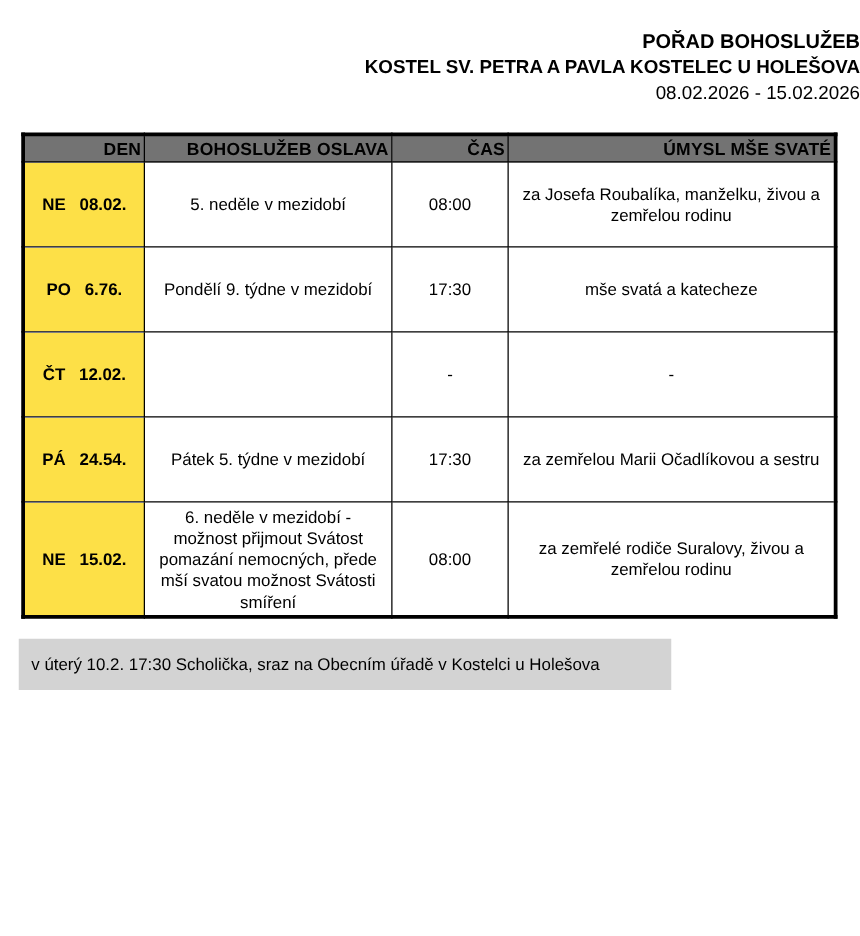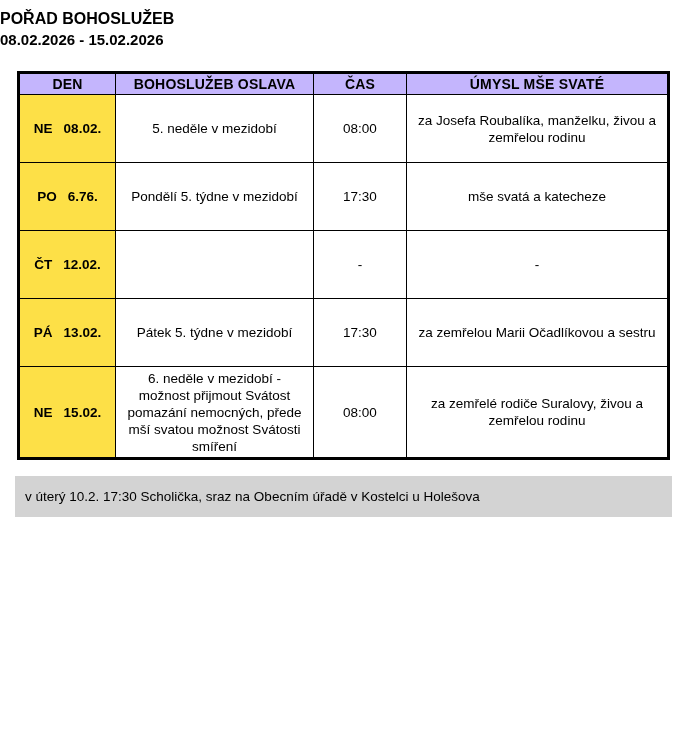--- a/index.html
+++ b/index.html
@@ -6,53 +6,53 @@
     margin: 0;
     padding: 0;
     width: 688px;
     height: 749px;
     background: #ffffff;
     font-family: "Liberation Sans", sans-serif;
     color: #000000;
     overflow: hidden;
   }
   .titles {
-    text-align: left;
-    padding-top: 9px;
+    text-align: right;
+    padding-top: 24px;
   }
   .title-line1 {
     font-size: 16px;
     font-weight: bold;
     line-height: 20px;
   }
   .title-line2 {
     font-size: 15px;
     font-weight: bold;
     line-height: 20px;
   }
   .title-line3 {
     font-size: 15px;
-    font-weight: bold;
+    font-weight: normal;
     line-height: 21px;
   }
   table.schedule {
     border-collapse: collapse;
     table-layout: fixed;
     width: 650px;
     margin: 21px 0 0 17px;
     border: 3px solid #000000;
   }
   table.schedule th {
-    background: #c4b5fd;
+    background: #737373;
     border: 1px solid #000000;
     font-size: 14px;
     font-weight: bold;
     height: 18px;
     padding: 1px 2px;
-    text-align: center;
+    text-align: right;
     letter-spacing: 0.2px;
   }
   table.schedule td {
     border: 1px solid #000000;
     font-size: 13.5px;
     text-align: center;
     vertical-align: middle;
     padding: 2px 5px;
     height: 63px;
     line-height: 17px;
@@ -67,35 +67,36 @@
     white-space: nowrap;
   }
   td.day-cell .day-date {
     margin-left: 11px;
   }
   tr.last-row td {
     height: 86px;
   }
   .footer-bar {
     margin: 16px 0 0 15px;
-    width: 657px;
+    width: 522px;
     height: 41px;
     background: #d3d3d3;
     display: flex;
     align-items: center;
     box-sizing: border-box;
     padding-left: 10px;
     font-size: 13.5px;
   }
 </style>
 </head>
 <body>
 
 <div class="titles">
   <div class="title-line1">POŘAD BOHOSLUŽEB</div>
+  <div class="title-line2">KOSTEL SV. PETRA A PAVLA KOSTELEC U HOLEŠOVA</div>
   <div class="title-line3">08.02.2026 - 15.02.2026</div>
 </div>
 
 <table class="schedule">
   <colgroup>
     <col style="width:97px">
     <col style="width:198px">
     <col style="width:93px">
     <col style="width:262px">
   </colgroup>
@@ -114,39 +115,39 @@
     </td>
     <td class="celebration-cell">5. neděle v mezidobí</td>
     <td class="time-cell">08:00</td>
     <td class="intention-cell">za Josefa Roubalíka, manželku, živou a zemřelou rodinu</td>
   </tr>
 
   <tr>
     <td class="day-cell">
       <span class="day-abbrev">PO</span><span class="day-date">6.76.</span>
     </td>
-    <td class="celebration-cell">Pondělí 5. týdne v mezidobí</td>
+    <td class="celebration-cell">Pondělí 9. týdne v mezidobí</td>
     <td class="time-cell">17:30</td>
     <td class="intention-cell">mše svatá a katecheze</td>
   </tr>
 
 
 
   <tr>
     <td class="day-cell">
       <span class="day-abbrev">ČT</span><span class="day-date">12.02.</span>
     </td>
     <td class="celebration-cell"></td>
     <td class="time-cell">-</td>
     <td class="intention-cell">-</td>
   </tr>
 
   <tr>
     <td class="day-cell">
-      <span class="day-abbrev">PÁ</span><span class="day-date">13.02.</span>
+      <span class="day-abbrev">PÁ</span><span class="day-date">24.54.</span>
     </td>
     <td class="celebration-cell">Pátek 5. týdne v mezidobí</td>
     <td class="time-cell">17:30</td>
     <td class="intention-cell">za zemřelou Marii Očadlíkovou a sestru</td>
   </tr>
 
 
   <tr class="last-row">
     <td class="day-cell">
       <span class="day-abbrev">NE</span><span class="day-date">15.02.</span>

